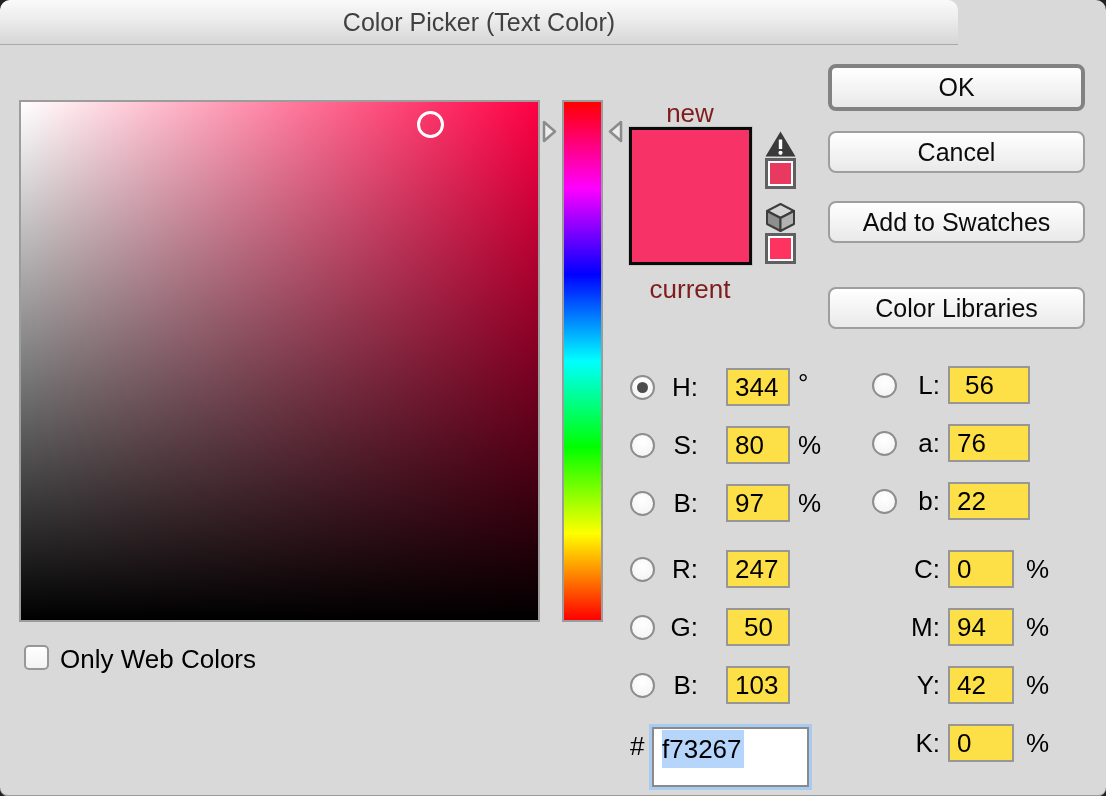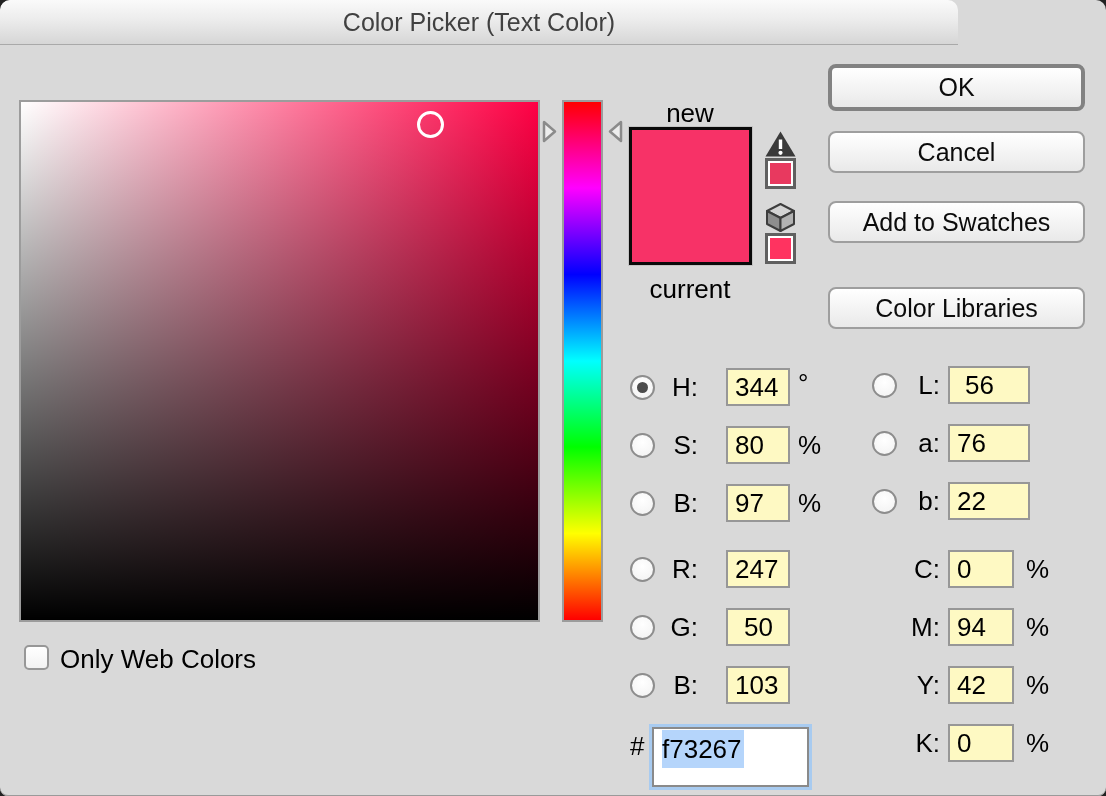--- a/index.html
+++ b/index.html
@@ -43,21 +43,21 @@
     background: linear-gradient(to bottom,
       #ff0000 0%, #ff00ff 16.6%, #0000ff 33.3%, #00ffff 50%,
       #00ff00 66.6%, #ffff00 83.3%, #ff0000 100%);
   }
   .hue-arrow { position: absolute; width: 19px; height: 27px; }
   .hue-arrow-left  { left: 540px; top: 118px; }
   .hue-arrow-right { left: 606px; top: 118px; }
   
   .label-new, .label-current {
     position: absolute; width: 160px; text-align: center;
-    font-size: 26px; color: #000000;
+    font-size: 26px; color: #7f1d1d;
   }
   .label-new { left: 610px; top: 98px; }
   .label-current { left: 610px; top: 274px; }
   .big-swatch {
     position: absolute; left: 629px; top: 127px;
     width: 123px; height: 138px;
     border: 3px solid #0a0a0a;
     outline: 1px solid #c4c4c4;
   }
   .big-swatch .half { width: 100%; height: 50%; }
@@ -93,21 +93,21 @@
     content: ""; position: absolute; left: 5px; top: 5px;
     width: 11px; height: 11px; border-radius: 50%; background: #4c4c4c;
   }
   .flabel {
     position: absolute; width: 48px; text-align: right;
     font-size: 26px; color: #000; line-height: 38px;
   }
   .unit { position: absolute; font-size: 26px; color: #000; line-height: 38px; }
   .tbox {
     position: absolute; height: 38px;
-    border: 2px solid #979797; background: #fef9c3;
+    border: 2px solid #979797; background: #fde047;
     font-size: 26px; color: #000; font-family: "Liberation Sans", sans-serif;
     padding: 0 0 0 7px; border-radius: 0;
   }
   input.tbox { outline: none; }
   .w64 { width: 64px; } .w82 { width: 82px; } .w66 { width: 66px; }
   
   .hex-hash { position: absolute; left: 630px; top: 731px; font-size: 26px; color: #000; }
   .hex-box {
     position: absolute; left: 652px; top: 727px; width: 157px; height: 60px;
     border: 2px solid #8a8a8a; background: #fff;

